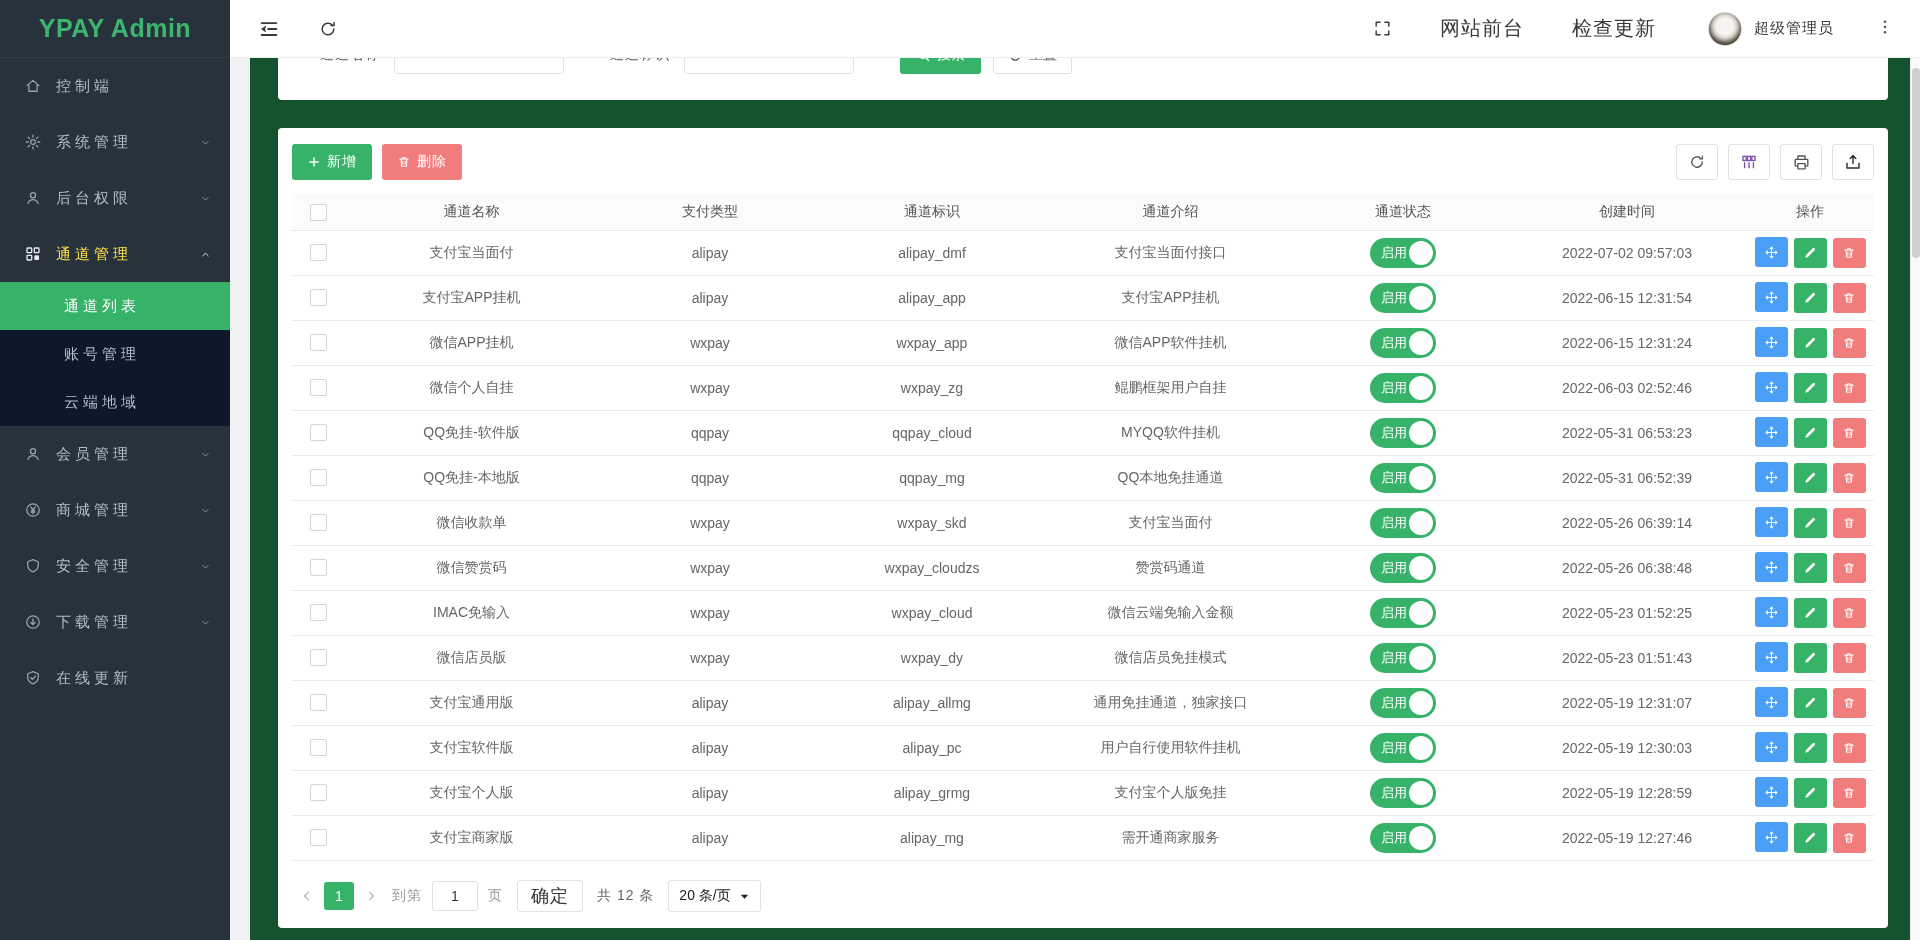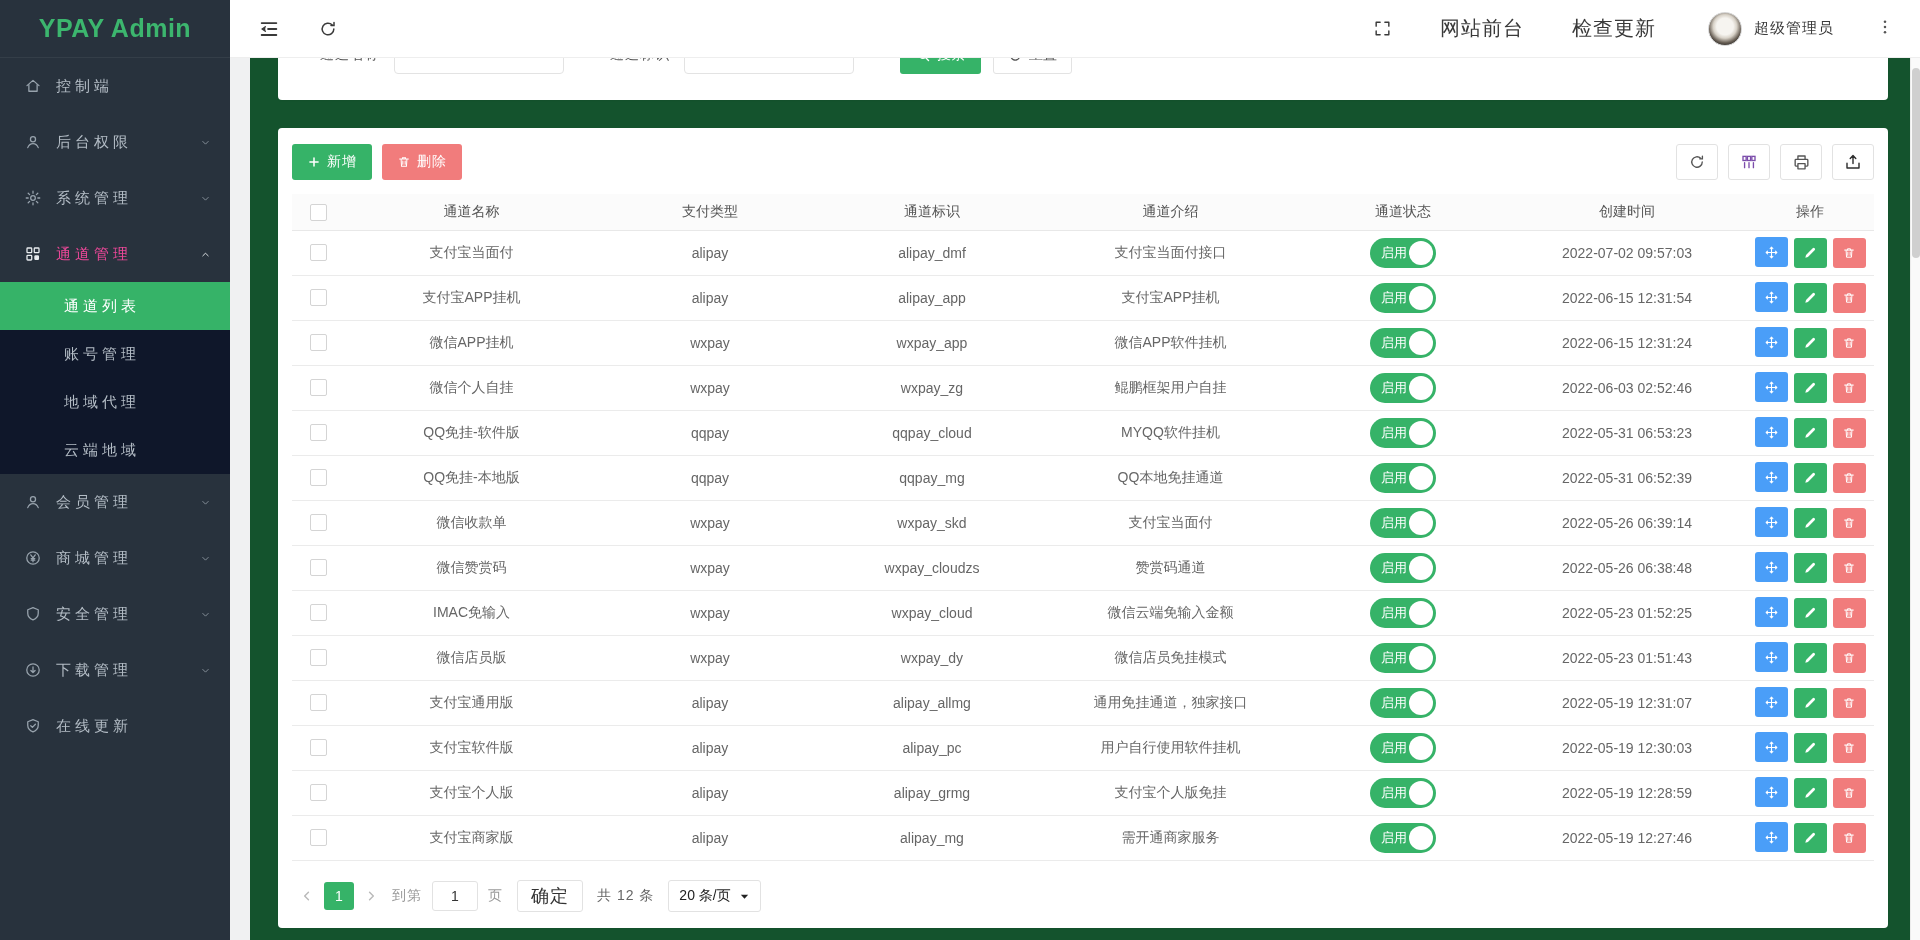--- a/index.html
+++ b/index.html
@@ -8,21 +8,21 @@
   .app { display:flex; width:1920px; height:940px; }
 
   
   .sidebar { width:230px; height:940px; background:#28323d; flex-shrink:0; color:#b3bcc5; overflow:hidden; }
   .logo { height:58px; display:flex; align-items:center; justify-content:center;
     color:#3cb66e; font-size:25px; font-weight:bold; letter-spacing:.5px; border-bottom:1px solid rgba(255,255,255,.06); }
   .menu-item { height:56px; display:flex; align-items:center; padding:0 18px 0 22px;
     font-size:15px; letter-spacing:4px; cursor:pointer; }
   .menu-item .mi-icon { width:22px; margin-right:12px; display:flex; justify-content:center; align-items:center; color:#98a3ad; letter-spacing:0; }
   .menu-item .chev { margin-left:auto; color:#8a949e; display:flex; align-items:center; }
-  .menu-item.expanded { color:#ec4899; }
+  .menu-item.expanded { color:#fde047; }
   .menu-item.expanded .mi-icon, .menu-item.expanded .chev { color:#e8ecef; }
   .submenu { background:#0f172a; }
   .submenu-item { height:48px; display:flex; align-items:center; padding-left:64px;
     font-size:15px; letter-spacing:4px; cursor:pointer; color:#b3bcc5; }
   .submenu-item.active { background:#36b368; color:#fff; }
   .icon { display:inline-flex; align-items:center; justify-content:center; }
   .icon svg { display:block; }
 
   
   .main-col { flex:1; display:flex; flex-direction:column; height:940px; position:relative; }
@@ -107,39 +107,39 @@
             <svg width="18" height="18" viewBox="0 0 24 24" fill="none" stroke="currentColor" stroke-width="1.7" stroke-linecap="round" stroke-linejoin="round">
               <path d="M4 11.5L12 4.5l8 7"></path>
               <path d="M6.5 10.2V19h11v-8.8"></path>
             </svg>
           </span>
           <span>控制端</span>
         </div>
         <div class="menu-item">
           <span class="icon mi-icon">
             <svg width="18" height="18" viewBox="0 0 24 24" fill="none" stroke="currentColor" stroke-width="1.7" stroke-linecap="round" stroke-linejoin="round">
-              <circle cx="12" cy="8.3" r="3.4"></circle>
-              <path d="M5 19.5c1.5-3.6 4-5.2 7-5.2s5.5 1.6 7 5.2"></path>
-            </svg>
-          </span>
-          <span>后台权限</span>
+              <circle cx="12" cy="12" r="3.1"></circle>
+              <path d="M12 3v2.6M12 18.4V21M3 12h2.6M18.4 12H21M5.6 5.6l1.9 1.9M16.5 16.5l1.9 1.9M18.4 5.6l-1.9 1.9M7.5 16.5l-1.9 1.9"></path>
+            </svg>
+          </span>
+          <span>系统管理</span>
           <span class="chev">
             <svg width="13" height="13" viewBox="0 0 24 24" fill="none" stroke="currentColor" stroke-width="1.7" stroke-linecap="round" stroke-linejoin="round">
               <path d="M7 10l5 5 5-5"></path>
             </svg>
           </span>
         </div>
         <div class="menu-item">
           <span class="icon mi-icon">
             <svg width="18" height="18" viewBox="0 0 24 24" fill="none" stroke="currentColor" stroke-width="1.7" stroke-linecap="round" stroke-linejoin="round">
-              <circle cx="12" cy="12" r="3.1"></circle>
-              <path d="M12 3v2.6M12 18.4V21M3 12h2.6M18.4 12H21M5.6 5.6l1.9 1.9M16.5 16.5l1.9 1.9M18.4 5.6l-1.9 1.9M7.5 16.5l-1.9 1.9"></path>
-            </svg>
-          </span>
-          <span>系统管理</span>
+              <circle cx="12" cy="8.3" r="3.4"></circle>
+              <path d="M5 19.5c1.5-3.6 4-5.2 7-5.2s5.5 1.6 7 5.2"></path>
+            </svg>
+          </span>
+          <span>后台权限</span>
           <span class="chev">
             <svg width="13" height="13" viewBox="0 0 24 24" fill="none" stroke="currentColor" stroke-width="1.7" stroke-linecap="round" stroke-linejoin="round">
               <path d="M7 10l5 5 5-5"></path>
             </svg>
           </span>
         </div>
         <div class="menu-item expanded">
           <span class="icon mi-icon">
             <svg width="18" height="18" viewBox="0 0 24 24" fill="none" stroke="currentColor" stroke-width="1.7" stroke-linecap="round" stroke-linejoin="round">
               <rect x="4" y="4" width="6.3" height="6.3" rx="1"></rect>
@@ -154,23 +154,20 @@
               <path d="M7 14.5l5-5 5 5"></path>
             </svg>
           </span>
         </div>
         <div class="submenu">
           <div class="submenu-item active">
             <span>通道列表</span>
           </div>
           <div class="submenu-item">
             <span>账号管理</span>
-          </div>
-          <div class="submenu-item">
-            <span>地域代理</span>
           </div>
           <div class="submenu-item">
             <span>云端地域</span>
           </div>
         </div>
         <div class="menu-item">
           <span class="icon mi-icon">
             <svg width="18" height="18" viewBox="0 0 24 24" fill="none" stroke="currentColor" stroke-width="1.7" stroke-linecap="round" stroke-linejoin="round">
               <circle cx="12" cy="8.3" r="3.4"></circle>
               <path d="M5 19.5c1.5-3.6 4-5.2 7-5.2s5.5 1.6 7 5.2"></path>

